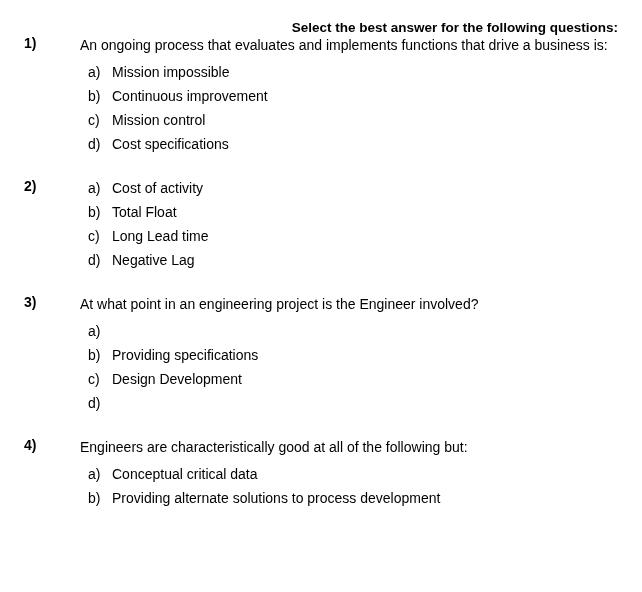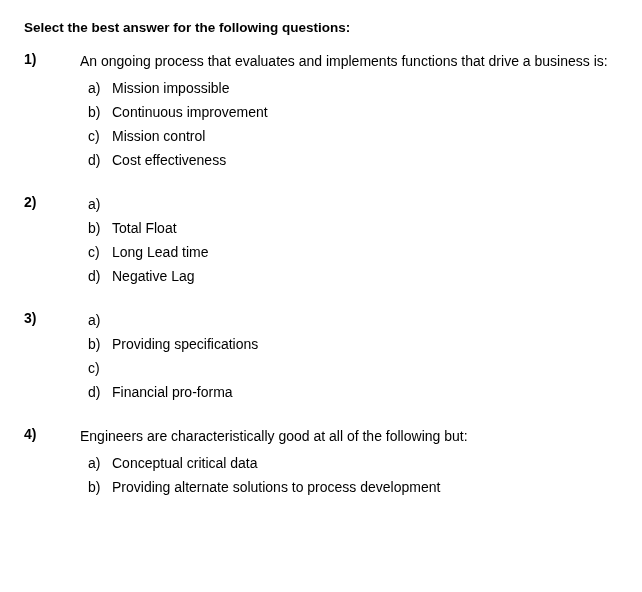--- a/index.html
+++ b/index.html
@@ -11,22 +11,22 @@
       background: #ffffff;
       font-family: Arial, sans-serif;
       font-size: 14px;
       color: #000000;
       padding: 20px 24px;
       width: 642px;
       min-height: 592px;
     }
     .instruction {
       font-weight: bold;
-      margin-bottom: 16px;
       font-size: 13.5px;
+      text-align: right;
     }
     .questions-list {
       list-style: none;
       padding: 0;
     }
     .question-item {
       margin-bottom: 20px;
       display: flex;
       gap: 6px;
     }
@@ -77,64 +77,66 @@
           <li class="answer-item">
             <span class="answer-label">b)</span>
             <span>Continuous improvement</span>
           </li>
           <li class="answer-item">
             <span class="answer-label">c)</span>
             <span>Mission control</span>
           </li>
           <li class="answer-item">
             <span class="answer-label">d)</span>
-            <span>Cost effectiveness</span>
+            <span>Cost specifications</span>
           </li>
         </ul>
       </div>
     </li>
     <li class="question-item">
       <span class="question-number">2)</span>
       <div class="question-content">
         <ul class="answers-list">
           <li class="answer-item">
             <span class="answer-label">a)</span>
+            <span>Cost of activity</span>
           </li>
           <li class="answer-item">
             <span class="answer-label">b)</span>
             <span>Total Float</span>
           </li>
           <li class="answer-item">
             <span class="answer-label">c)</span>
             <span>Long Lead time</span>
           </li>
           <li class="answer-item">
             <span class="answer-label">d)</span>
             <span>Negative Lag</span>
           </li>
         </ul>
       </div>
     </li>
     <li class="question-item">
       <span class="question-number">3)</span>
       <div class="question-content">
+        <p class="question-text">At what point in an engineering project is the Engineer involved?</p>
         <ul class="answers-list">
           <li class="answer-item">
             <span class="answer-label">a)</span>
           </li>
           <li class="answer-item">
             <span class="answer-label">b)</span>
             <span>Providing specifications</span>
           </li>
           <li class="answer-item">
             <span class="answer-label">c)</span>
+            <span>Design Development</span>
           </li>
           <li class="answer-item">
             <span class="answer-label">d)</span>
-            <span>Financial pro-forma</span>
           </li>
         </ul>
       </div>
     </li>
     <li class="question-item">
       <span class="question-number">4)</span>
       <div class="question-content">
         <p class="question-text">Engineers are characteristically good at all of the following but:</p>
         <ul class="answers-list">
           <li class="answer-item">

